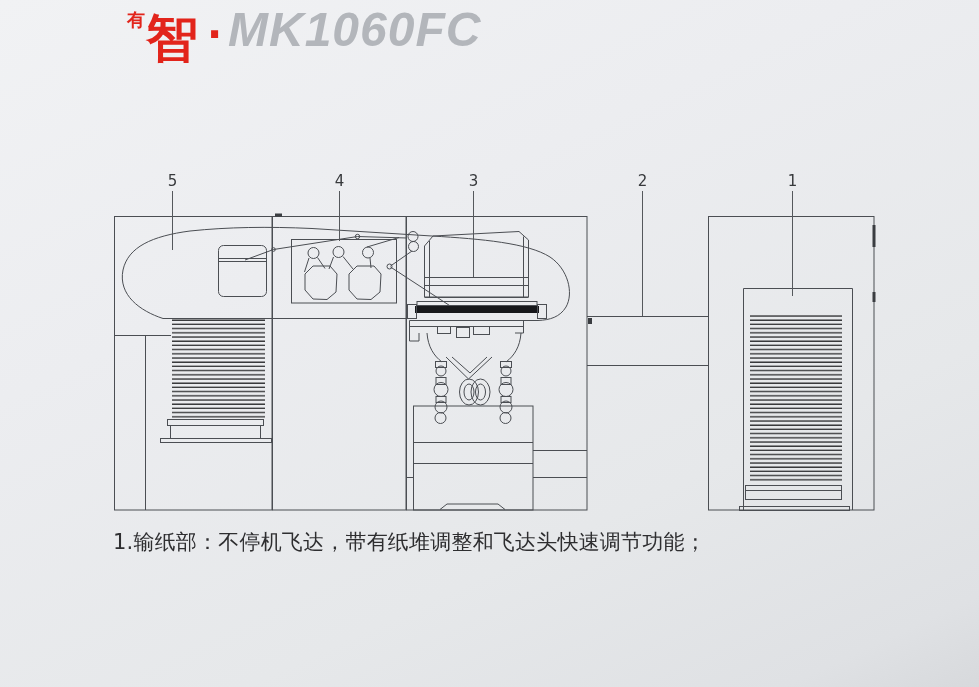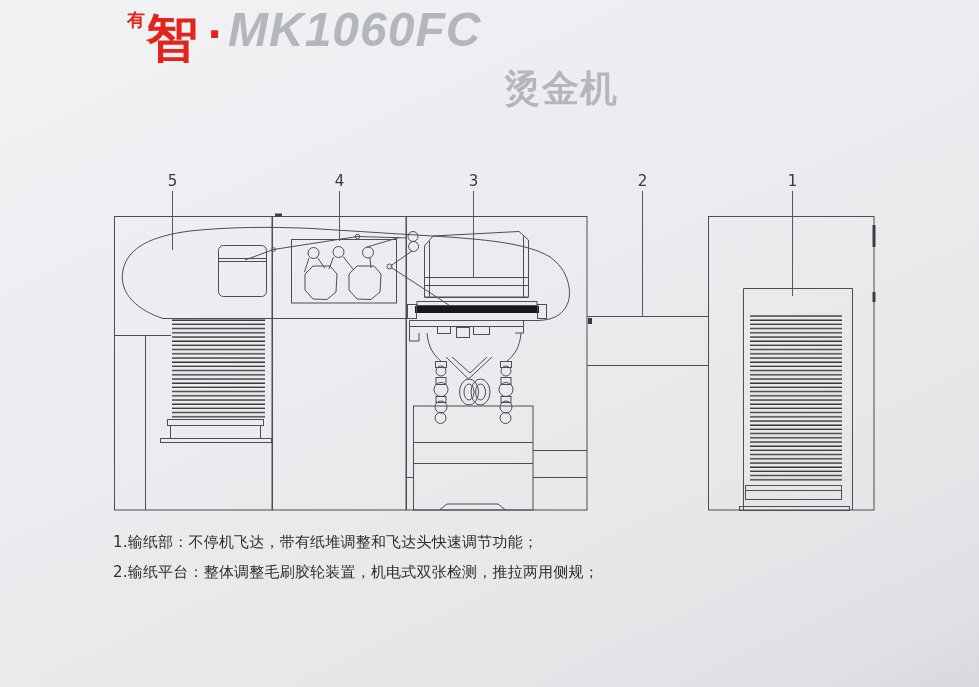--- a/index.html
+++ b/index.html
@@ -37,34 +37,33 @@
   }
   
   .diagram{position:absolute;left:0;top:0;}
   .diagram text{
     font-family:"DejaVu Sans","Liberation Sans",sans-serif;
     font-size:15px;fill:#37393c;
   }
   
   .descriptions{
     position:absolute;left:113px;top:527px;width:760px;
-    font-size:15px;line-height:30px;
+    font-size:21px;line-height:30px;
     letter-spacing:0.2px;
   }
 </style>
 </head>
 <body>
 
 <div class="page">
 
   <div class="brand-prefix" style="color:#e2241b">有</div>
   <div class="brand-main" style="color:#e2241b">智</div>
   <div class="brand-sep" style="color:#e2241b">·</div>
   <div class="model" style="color:#b3b6bb">MK1060FC</div>
-  <div class="product-name" style="color:#b3b6bb">烫金机</div>
 
   <svg class="diagram" width="979" height="687" viewBox="0 0 979 687">
     <defs>
       <pattern id="stack" width="4" height="4.2" patternUnits="userSpaceOnUse">
         <line x1="0" y1="1" x2="4" y2="1" stroke="#232426" stroke-width="1.25"></line>
       </pattern>
     </defs>
 
     <g stroke="#4b4e53" stroke-width="1" fill="none">
 
@@ -193,16 +192,15 @@
       <text x="172.5" y="186">5</text>
       <text x="339.5" y="186">4</text>
       <text x="473.5" y="186">3</text>
       <text x="642.5" y="186">2</text>
       <text x="792.5" y="186">1</text>
     </g>
   </svg>
 
   <div class="descriptions">
     <div>1.输纸部：不停机飞达，带有纸堆调整和飞达头快速调节功能；</div>
-    <div>2.输纸平台：整体调整毛刷胶轮装置，机电式双张检测，推拉两用侧规；</div>
   </div>
 
 </div>
 
 </body></html>

